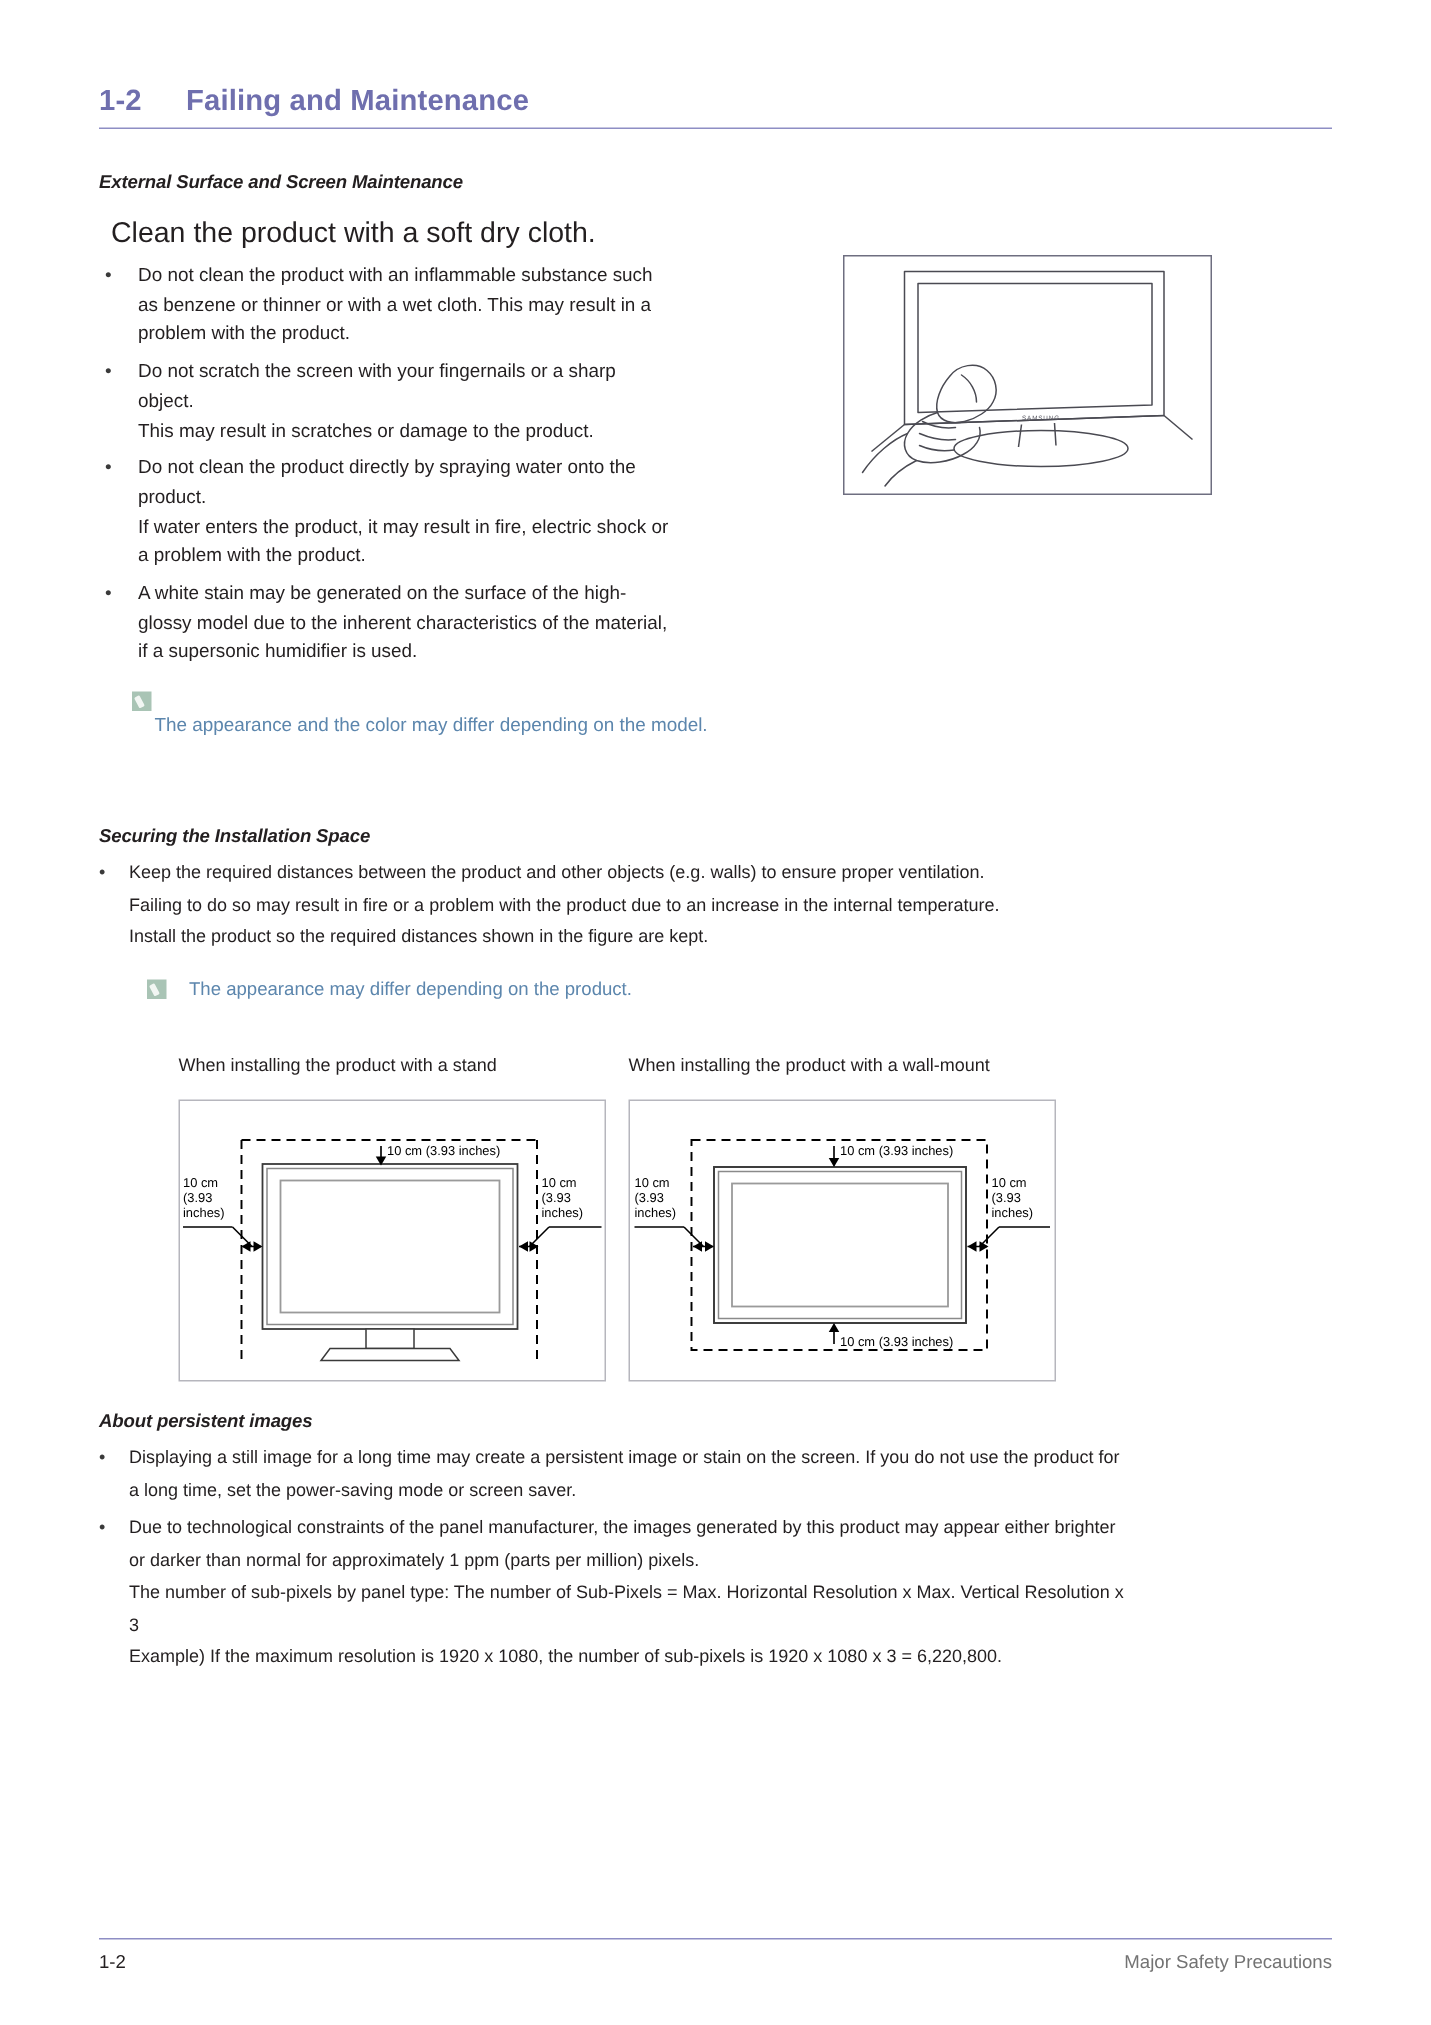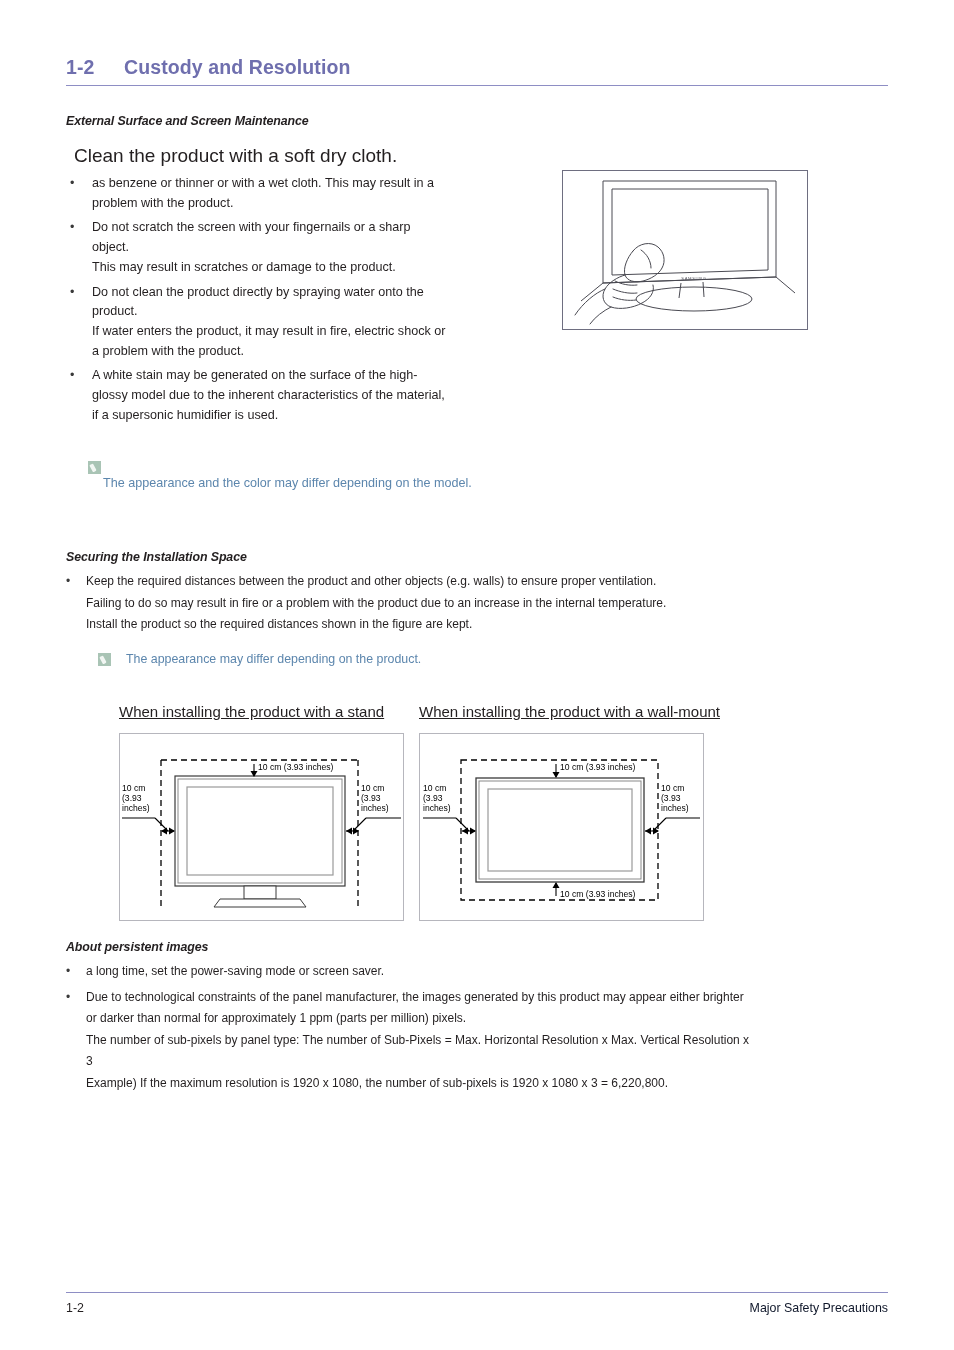--- a/index.html
+++ b/index.html
@@ -137,23 +137,22 @@
     width: 246px;
     height: 160px;
     border: 1px solid #6e6e80;
     box-sizing: border-box;
     background: #fff;
   }
 
   
   .diagram-caption {
     position: absolute;
-    font-size: 15px;
-    color: #231f20;
-    text-decoration: underline;
+    font-size: 12px;
+    color: #231f20;
   }
   .diagram-box {
     position: absolute;
     border: 1px solid #b6b6bd;
     box-sizing: border-box;
     background: #fff;
     top: 733px;
     width: 285px;
     height: 188px;
   }
@@ -173,48 +172,49 @@
     left: 66px;
     top: 1301px;
     font-size: 12.4px;
     color: #231f20;
   }
   .footer-right {
     position: absolute;
     right: 66px;
     top: 1301px;
     font-size: 12.4px;
-    color: #0f172a;
+    color: #737373;
     text-align: right;
   }
 
   svg { display: block; }
 </style>
 </head>
 <body>
 
 <div class="page">
 
   <div class="chapter-header">
     <div class="chapter-line">
       <span class="chapter-num">1-2</span>
-      <span class="chapter-title">Custody and Resolution</span>
+      <span class="chapter-title">Failing and Maintenance</span>
     </div>
     <div class="header-rule"></div>
   </div>
 
   <div class="sec-title" style="left:66px; top:114px;">External Surface and Screen Maintenance</div>
 
   <div class="plain" style="left:74px; top:146px;">Clean the product with a soft dry cloth.</div>
 
   <div class="bullets" style="left:66px; top:174px; width:440px;">
 
     <div class="blk">
       <div class="bullet-mark">•</div>
       <div class="blk-body">
+        <p>Do not clean the product with an inflammable substance such</p>
         <p>as benzene or thinner or with a wet cloth. This may result in a</p>
         <p>problem with the product.</p>
       </div>
     </div>
 
     <div class="blk">
       <div class="bullet-mark">•</div>
       <div class="blk-body">
         <p>Do not scratch the screen with your fingernails or a sharp</p>
         <p>object.</p>
@@ -406,20 +406,21 @@
     </svg>
   </div>
 
   <div class="sec-title" style="left:66px; top:940px;">About persistent images</div>
 
   <div class="bullets wide" style="left:62px; top:961px; width:830px;">
 
     <div class="blk">
       <div class="bullet-mark">•</div>
       <div class="blk-body">
+        <p>Displaying a still image for a long time may create a persistent image or stain on the screen. If you do not use the product for</p>
         <p>a long time, set the power-saving mode or screen saver.</p>
       </div>
     </div>
 
     <div class="blk">
       <div class="bullet-mark">•</div>
       <div class="blk-body">
         <p>Due to technological constraints of the panel manufacturer, the images generated by this product may appear either brighter</p>
         <p>or darker than normal for approximately 1 ppm (parts per million) pixels.</p>
         <p>The number of sub-pixels by panel type:  The number of Sub-Pixels = Max. Horizontal Resolution x Max. Vertical Resolution x</p>

